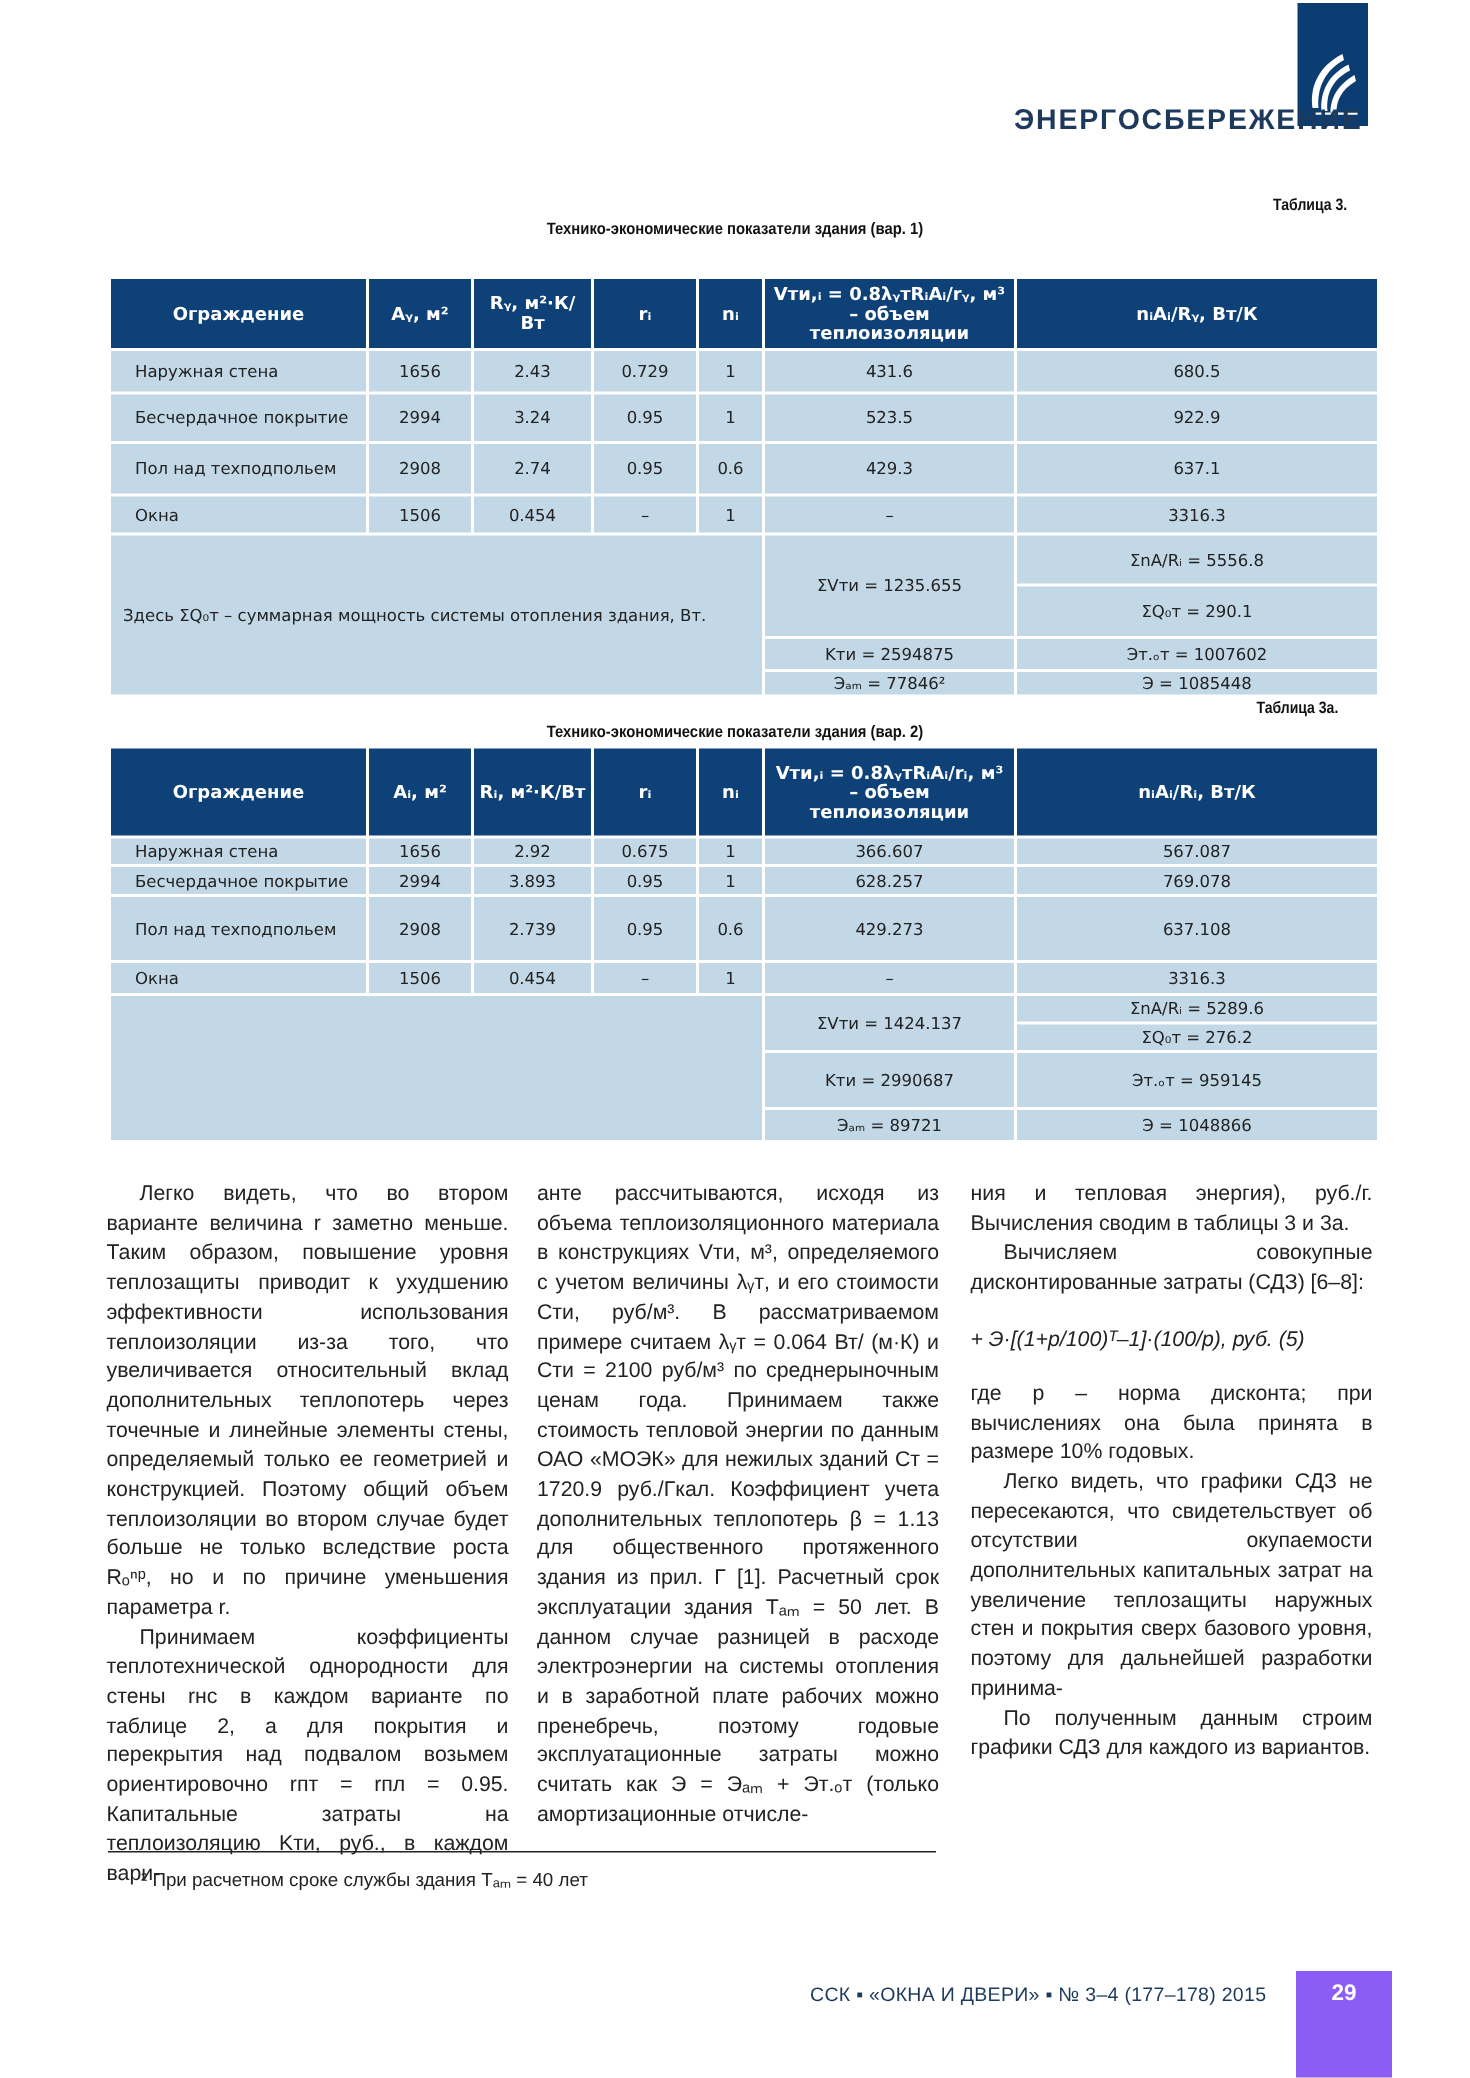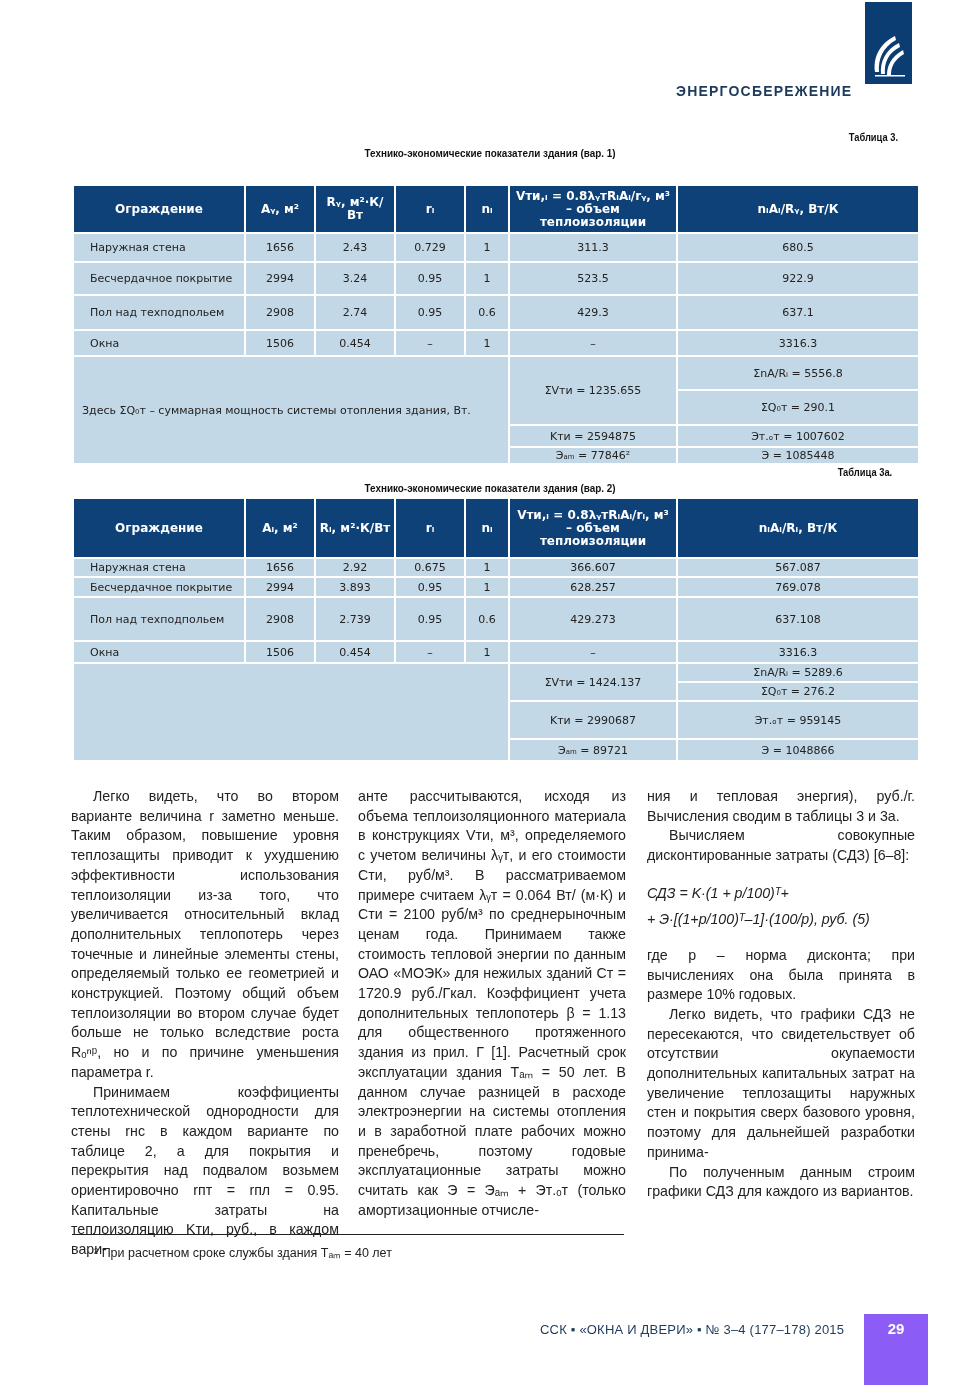--- a/index.html
+++ b/index.html
@@ -1,20 +1,20 @@
 <!DOCTYPE html>
 <html><head>
 <meta charset="utf-8">
 <style>
   html, body { margin:0; padding:0; }
   body { width:980px; height:1385px; position:relative; background:#ffffff; font-family:"Liberation Sans", sans-serif; color:#222; overflow:hidden; }
   .abs { position:absolute; }
   #logo-box { left:865px; top:2px; width:47px; height:82px; background:#0b3d73; }
   #logo-box svg { position:absolute; left:4px; top:30px; }
-  #section-title { left:676px; top:83px; font-size:14px; font-weight:bold; letter-spacing:1.2px; color:#1d3a5c; }
+  #section-title { left:676px; top:70px; font-size:19px; font-weight:bold; letter-spacing:1.2px; color:#1d3a5c; }
   .tbl-label { font-family:"Liberation Sans", sans-serif; font-weight:bold; font-size:11px; color:#111; transform:scaleX(0.85); transform-origin:right top; }
   #t1-label { right:82px; top:131px; }
   #t2-label { right:88px; top:466px; }
   .tbl-caption { font-weight:bold; font-size:11px; color:#111; transform:scaleX(0.9); transform-origin:center; text-align:center; width:860px; left:60px; }
   #t1-caption { top:147px; }
   #t2-caption { top:482px; }
 
   table.data { position:absolute; left:72px; width:839px; border-collapse:separate; border-spacing:2px; font-family:"DejaVu Sans", sans-serif; font-size:11px; table-layout:fixed; }
   table.data th { background:#0d4177; color:#fff; font-weight:bold; font-size:12px; text-align:center; padding:0 3px; line-height:13px; }
   table.data td { background:#c3d8e6; text-align:center; color:#222; padding:0 4px; }
@@ -78,21 +78,21 @@
     <th>nᵢ</th>
     <th>Vᴛи,ᵢ = 0.8λᵧᴛRᵢAᵢ/rᵧ, м³ – объем теплоизоляции</th>
     <th>nᵢAᵢ/Rᵧ, Вт/К</th>
   </tr>
   <tr class="r1">
     <td class="name">Наружная стена</td>
         <td>1656</td>
         <td>2.43</td>
         <td>0.729</td>
         <td>1</td>
-        <td>311.3</td>
+        <td>431.6</td>
         <td>680.5</td>
   </tr>
   <tr class="r2">
     <td class="name">Бесчердачное покрытие</td>
         <td>2994</td>
         <td>3.24</td>
         <td>0.95</td>
         <td>1</td>
         <td>523.5</td>
         <td>922.9</td>
@@ -215,21 +215,20 @@
   <p>Легко видеть, что во втором варианте величина r заметно меньше. Таким образом, повышение уровня теплозащиты приводит к ухудшению эффективности использования теплоизоляции из-за того, что увеличивается относительный вклад дополнительных теплопотерь через точечные и линейные элементы стены, определяемый только ее геометрией и конструкцией. Поэтому общий объем теплоизоляции во втором случае будет больше не только вследствие роста Rₒⁿᵖ, но и по причине уменьшения параметра r.</p>
   <p>Принимаем коэффициенты теплотехнической однородности для стены rнс в каждом варианте по таблице 2, а для покрытия и перекрытия над подвалом возьмем ориентировочно rпт = rпл = 0.95. Капитальные затраты на теплоизоляцию Kᴛи, руб., в каждом вари-</p>
 </div>
 <div id="col2" class="col">
   <p class="noindent">анте рассчитываются, исходя из объема теплоизоляционного материала в конструкциях Vᴛи, м³, определяемого с учетом величины λᵧᴛ, и его стоимости Cᴛи, руб/м³. В рассматриваемом примере считаем λᵧᴛ = 0.064 Вт/ (м·К) и Cᴛи = 2100 руб/м³ по среднерыночным ценам года. Принимаем также стоимость тепловой энергии по данным ОАО «МОЭК» для нежилых зданий Cᴛ = 1720.9 руб./Гкал. Коэффициент учета дополнительных теплопотерь β = 1.13 для общественного протяженного здания из прил. Г [1]. Расчетный срок эксплуатации здания Tₐₘ = 50 лет. В данном случае разницей в расходе электроэнергии на системы отопления и в заработной плате рабочих можно пренебречь, поэтому годовые эксплуатационные затраты можно считать как Э = Эₐₘ + Эᴛ.ₒᴛ (только амортизационные отчисле-</p>
 </div>
 <div id="col3" class="col">
   <p class="noindent">ния и тепловая энергия), руб./г. Вычисления сводим в таблицы 3 и 3а.</p>
   <p>Вычисляем совокупные дисконтированные затраты (СДЗ) [6–8]:</p>
   <div class="formula">
-    <div>СДЗ = K·(1 + p/100)ᵀ+</div>
     <div>+ Э·[(1+p/100)ᵀ–1]·(100/p), руб. (5)</div>
   </div>
   <p class="noindent">где p – норма дисконта; при вычислениях она была принята в размере 10% годовых.</p>
   <p>Легко видеть, что графики СДЗ не пересекаются, что свидетельствует об отсутствии окупаемости дополнительных капитальных затрат на увеличение теплозащиты наружных стен и покрытия сверх базового уровня, поэтому для дальнейшей разработки принима-</p>
   <p>По полученным данным строим графики СДЗ для каждого из вариантов.</p>
 </div>
 
 <div id="footnote-rule" class="abs"></div>
 <div id="footnote" class="abs">² При расчетном сроке службы здания Tₐₘ = 40 лет</div>
 

